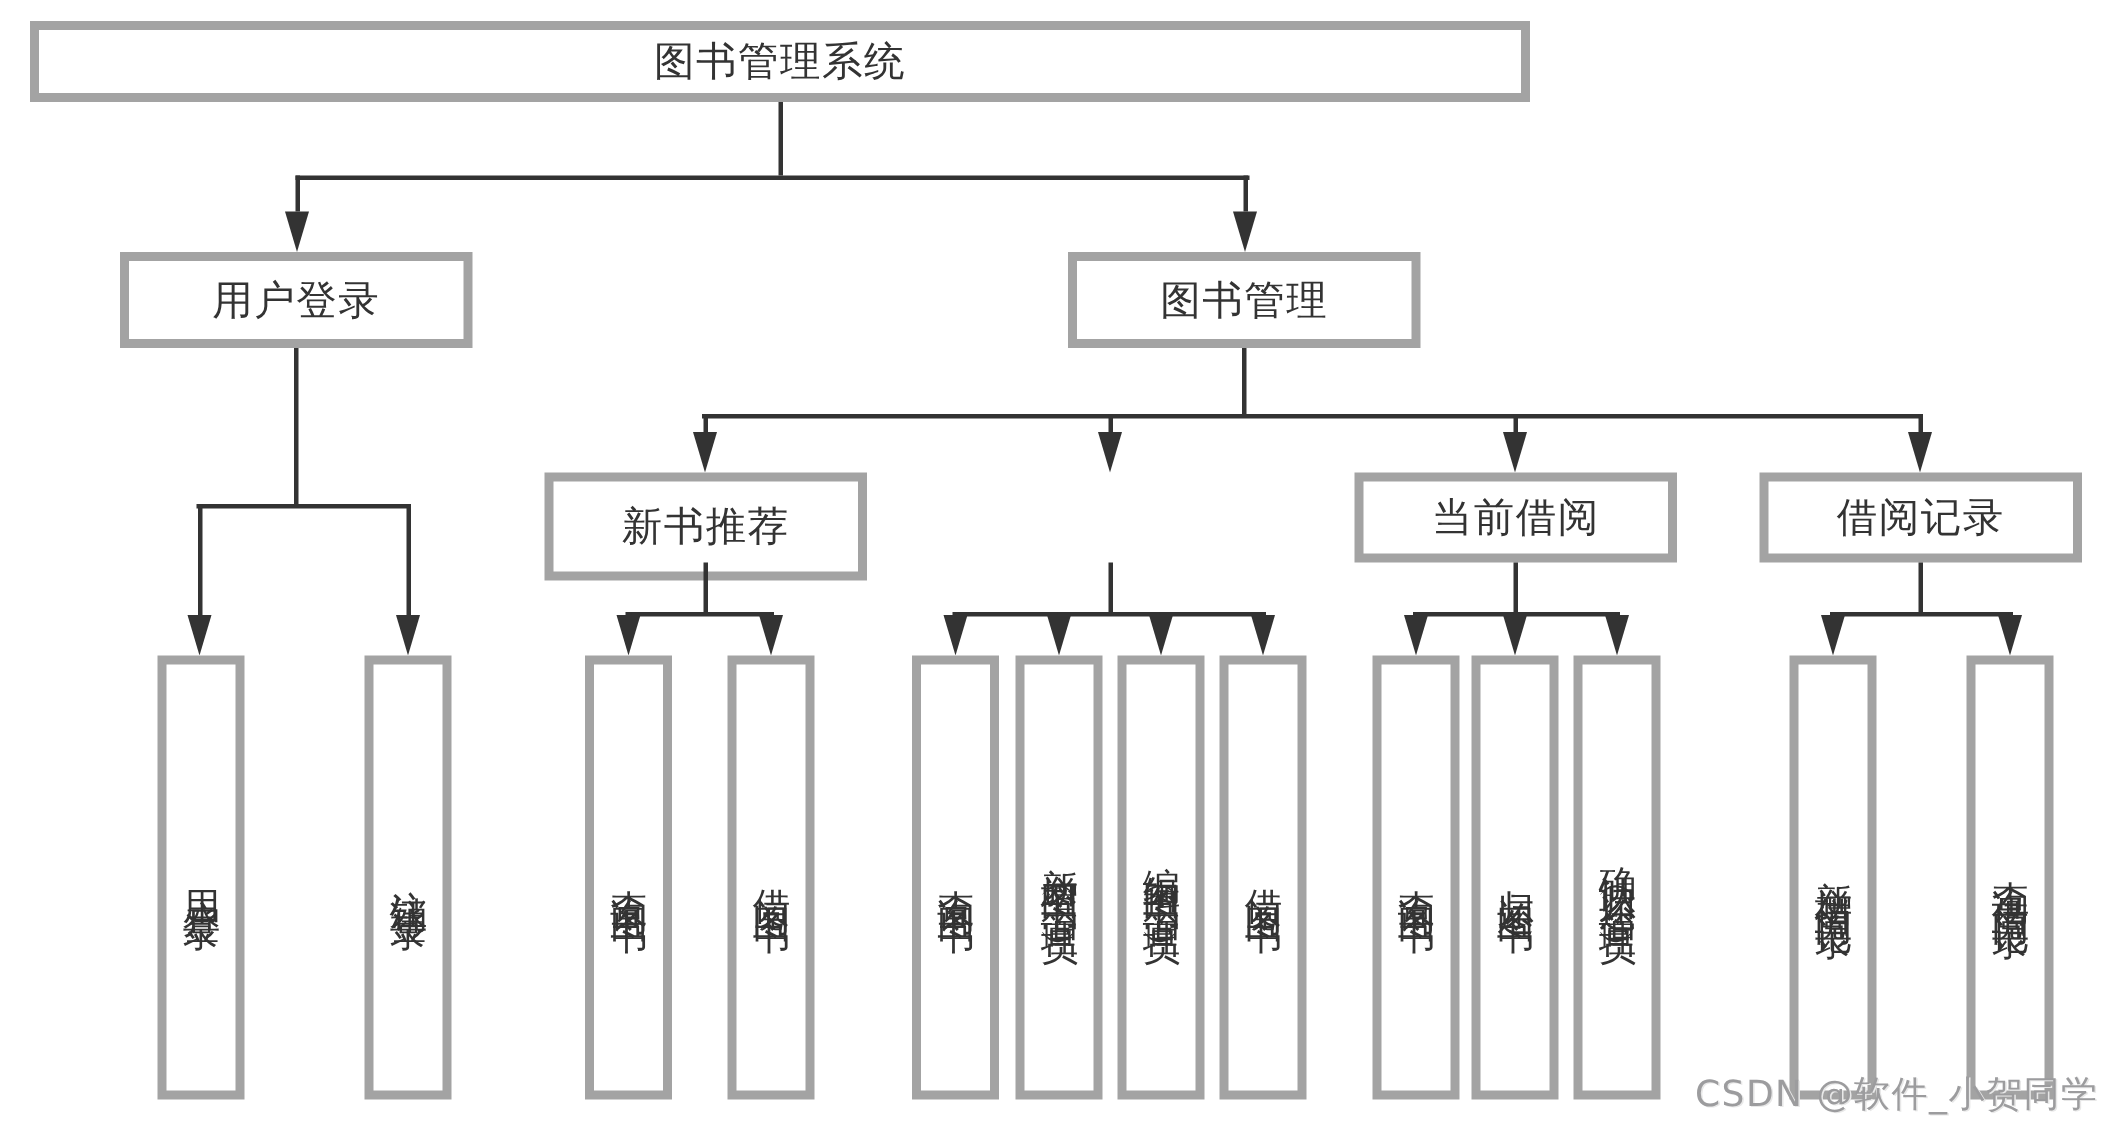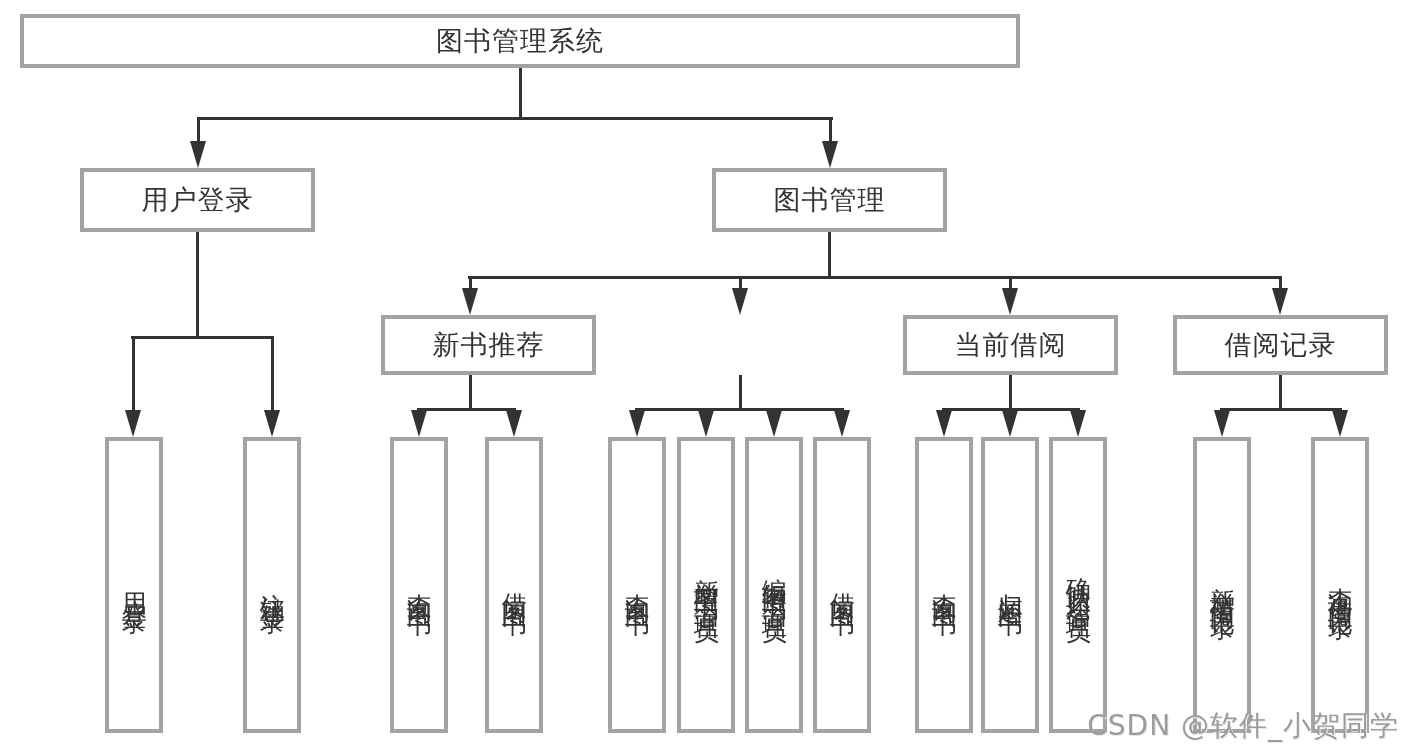--- a/index.html
+++ b/index.html
@@ -8,21 +8,21 @@
     background: #ffffff;
     font-family: "DejaVu Sans", "Liberation Sans", sans-serif;
     position: relative;
     overflow: hidden;
     color: #333333;
   }
   .stage { position: absolute; left: 0; top: 0; width: 1405px; height: 747px; }
 
   .box {
     position: absolute;
-    border: 4px solid #a3a3a3;
+    border: 6px solid #a3a3a3;
     background: #ffffff;
     box-sizing: border-box;
     display: flex;
     align-items: center;
     justify-content: center;
     color: #333333;
   }
   .hbox { font-size: 27px; letter-spacing: 1px; white-space: nowrap; }
   .vbox .vtext {
     writing-mode: vertical-lr;
@@ -47,21 +47,21 @@
   .arrow .head {
     width: 0; height: 0; flex: 0 0 auto;
     border-left: 8px solid transparent;
     border-right: 8px solid transparent;
     border-top: 27px solid #333333;
   }
 
   .watermark {
     position: absolute;
     right: 6px; bottom: 2px;
-    font-size: 28px;
+    font-size: 24px;
     color: #9c9c9e;
     letter-spacing: 1px;
     text-shadow: 1px 1px 0 #e8e8e8;
     white-space: nowrap;
   }
 </style>
 </head>
 <body>
 
 <div class="stage">
@@ -111,21 +111,21 @@
     </div>
   <div class="arrow" style="left:1002px; top:276px; height:39px;">
       <div class="shaft"></div>
       <div class="head"></div>
     </div>
   <div class="arrow" style="left:1272px; top:276px; height:39px;">
       <div class="shaft"></div>
       <div class="head"></div>
     </div>
 
-  <div class="box hbox" style="left:381px; top:315px; width:215px; height:60px;">
+  <div class="box hbox" style="left:363px; top:315px; width:215px; height:72px;">
     <span>新书推荐</span>
   </div>
   <div class="box hbox" style="left:1173px; top:315px; width:215px; height:60px;">
     <span>借阅记录</span>
   </div>
   <div class="box hbox" style="left:903px; top:315px; width:215px; height:60px;">
     <span>当前借阅</span>
   </div>
 
   <div class="line" style="left:469px; top:375px; width:3px; height:33px;"></div>

